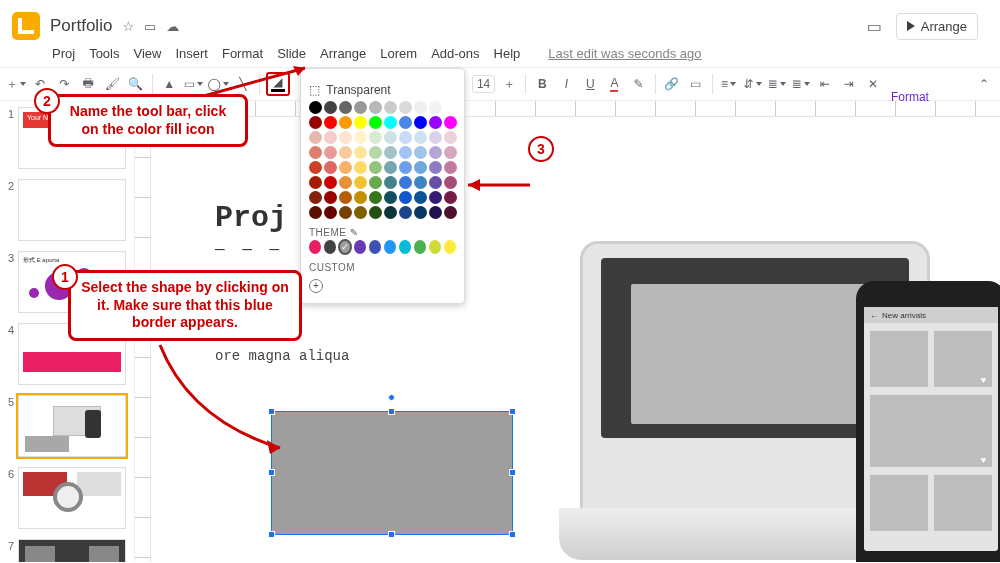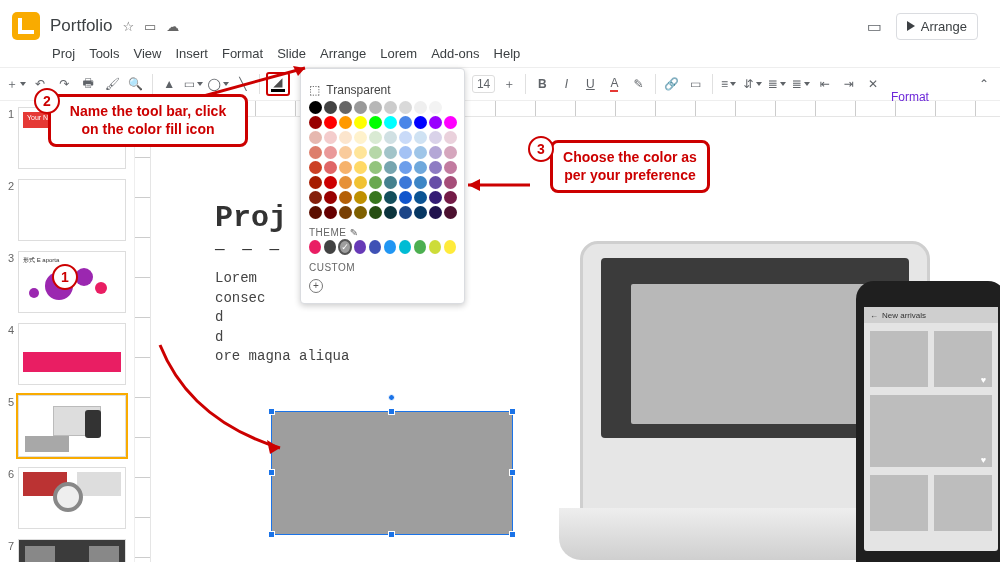--- a/index.html
+++ b/index.html
@@ -133,20 +133,21 @@
     <span>Proj</span>
     <span>Tools</span>
     <span>View</span>
     <span>Insert</span>
     <span>Format</span>
     <span>Slide</span>
     <span>Arrange</span>
     <span>Lorem</span>
     <span>Add-ons</span>
     <span>Help</span>
+    <span class="edit-status">Last edit was seconds ago</span>
   </div>
 
   <div class="toolbar">
     <span class="tbtn drop">＋</span>
     <span class="tbtn">↶</span>
     <span class="tbtn">↷</span>
     <span class="tbtn">🖶</span>
     <span class="tbtn">🖌</span>
     <span class="tbtn">🔍</span>
     <span class="tsep"></span>
@@ -418,25 +419,25 @@
     <div style="margin-top:2px"><span style="display:inline-flex;width:14px;height:14px;border:1px solid #777;border-radius:50%;align-items:center;justify-content:center;font-size:10px;color:#555">+</span></div>
   </div>
 
   <div class="callout" style="left:28px; top:94px; width:220px">
     <div class="badge" style="left:6px; top:-6px">2</div>
     <div class="box" style="margin-left:20px">Name the tool bar, click on the color fill icon</div>
   </div>
 
   <div class="callout" style="left:42px; top:270px; width:260px">
     <div class="badge" style="left:10px; top:-6px">1</div>
+    <div class="box" style="margin-left:26px">Select the shape by clicking on it. Make sure that this blue border appears.</div>
   </div>
 
   <div class="callout" style="left:520px; top:140px; width:190px">
     <div class="badge" style="left:8px; top:-4px">3</div>
-    <div class="box" style="margin-left:30px">Choose the color as per your preference</div>
   </div>
 
   <svg class="arrow" style="left:150px; top:60px; width:180px; height:60px">
     <path d="M10,48 L155,8"></path>
       <polygon class="head" points="155,8 143,6 148,16"></polygon>
   </svg>
   <svg class="arrow" style="left:150px; top:340px; width:150px; height:120px">
     <path d="M10,5 Q40,80 130,108"></path>
       <polygon class="head" points="130,108 117,100 120,114"></polygon>
   </svg>

